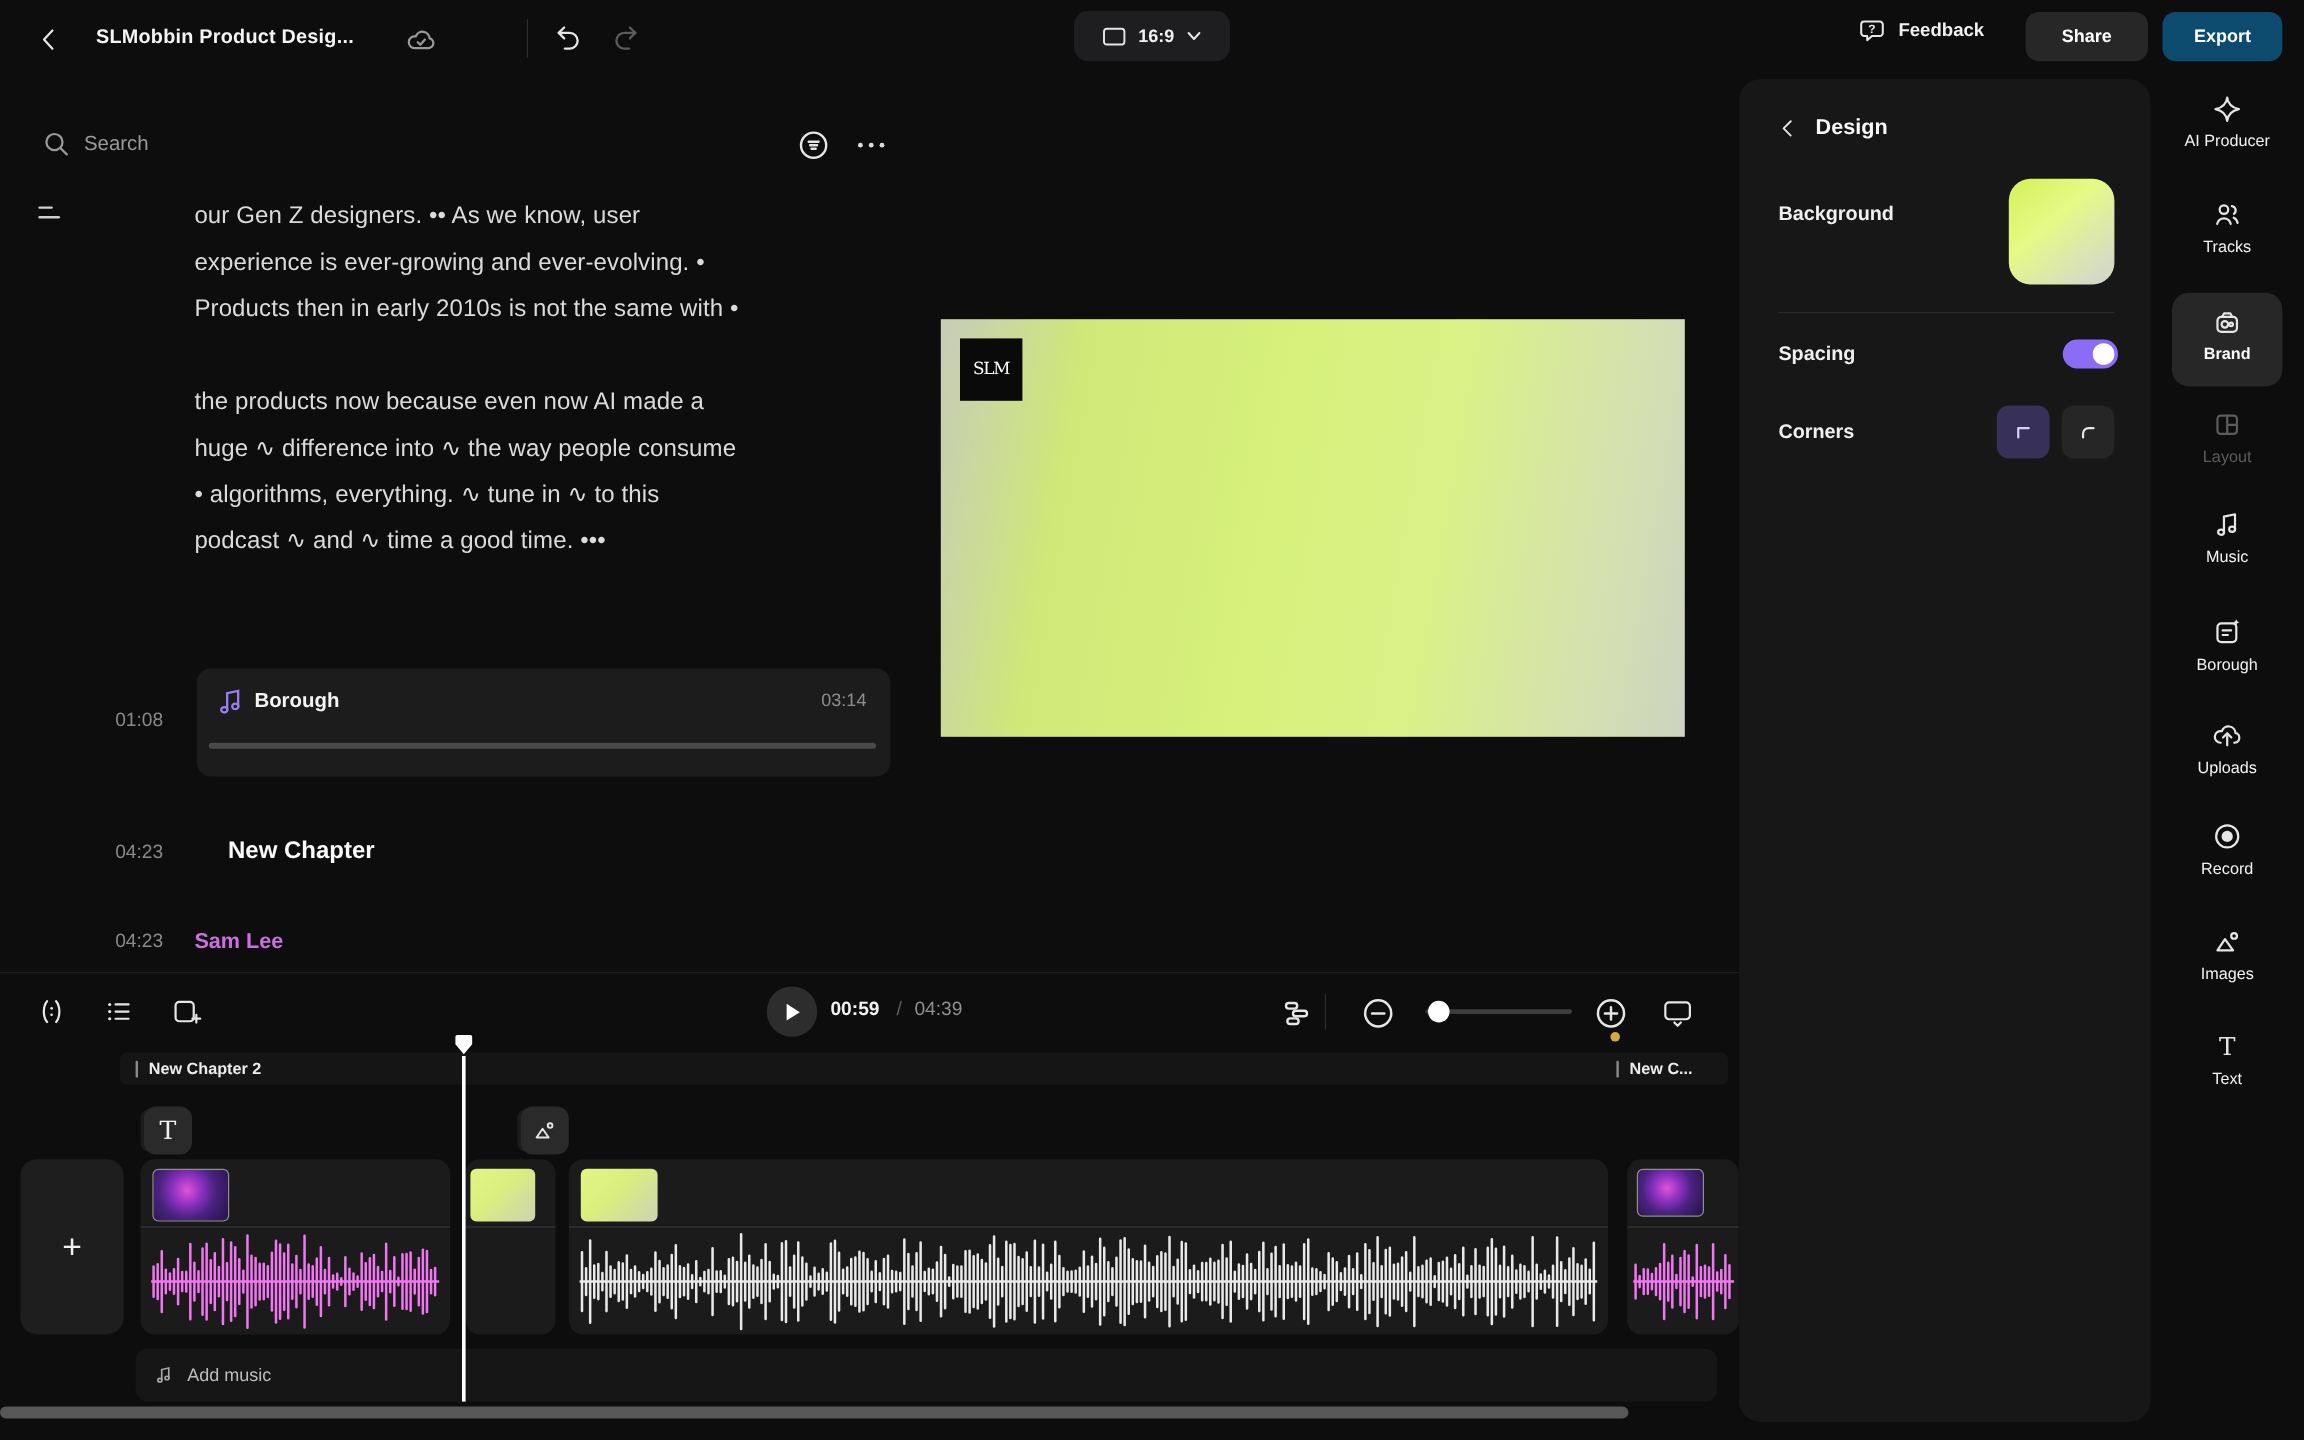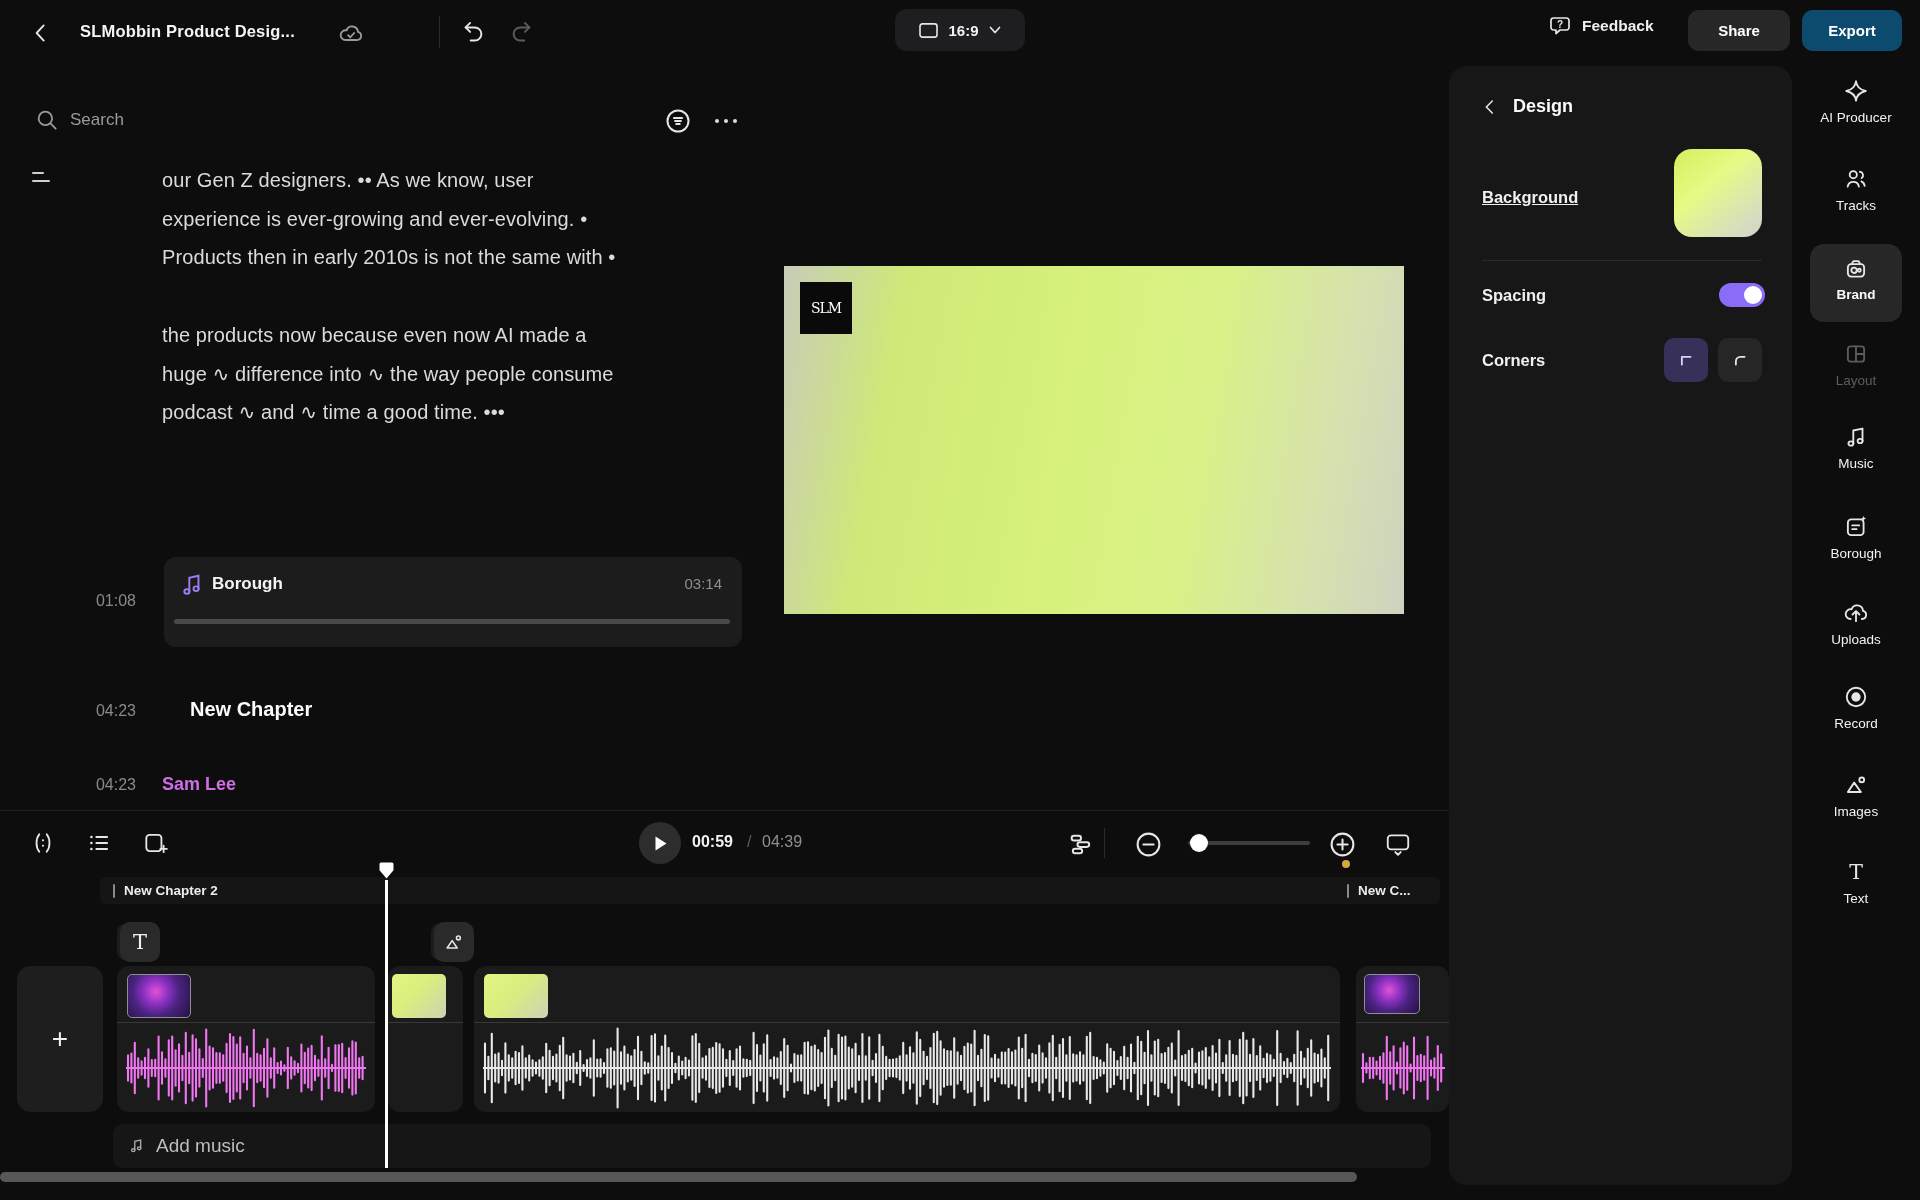--- a/index.html
+++ b/index.html
@@ -72,21 +72,21 @@
   .clip .divider { position:absolute; left:0; top:56px; width:100%; height:1px; background:#383838; }
   .thumb { position:absolute; top:8px; border-radius:5px; }
   .thumb-purple { background:radial-gradient(circle at 45% 40%, #e152d8 0%, #8a30c0 30%, #4a2380 55%, #241244 100%);
                   border:1px solid #8f8f8f; }
   .thumb-lime { background:linear-gradient(135deg,#e3f684 0%,#d9ee7e 45%,#ccd2b4 100%); }
   .wave { position:absolute; top:60px; height:84px; }
   .add-clip { position:absolute; left:17px; top:966px; width:86px; height:146px; background:#1e1e1e; border-radius:14px;
               display:flex; align-items:center; justify-content:center; font-size:28px; font-weight:300; color:#f0f0f0; cursor:pointer; }
   .add-music { position:absolute; left:113px; top:1124px; width:1318px; height:44px; background:#161616; border-radius:10px;
                display:flex; align-items:center; gap:11px; padding-left:15px; cursor:pointer; }
-  .add-music span { font-size:19px; color:#bdbdbd; }
+  .add-music span { font-size:15px; color:#bdbdbd; }
   .playhead-line { position:absolute; left:385px; top:880px; width:2.5px; height:288px; background:#fff; z-index:6; }
   .playhead-pin  { position:absolute; left:379px; top:862px; z-index:7; cursor:grab; }
   .hscrollbar { position:absolute; left:0; top:1172px; width:1357px; height:10px; background:#575757; border-radius:5px; cursor:pointer; }
 
   
   .panel { position:absolute; left:1449px; top:66px; width:343px; height:1119px; background:#171717; border-radius:18px; }
   .panel-title { position:absolute; left:64px; top:30px; font-size:18px; font-weight:700; color:#fafafa; }
   .panel-label { position:absolute; left:33px; font-size:16.5px; font-weight:600; color:#f0f0f0; }
   .swatch { position:absolute; left:225px; top:83px; width:88px; height:88px; border-radius:18px; cursor:pointer;
             background:linear-gradient(140deg,#d8f266 10%,#e6fa86 40%,#d6dcc2 85%,#cfd4c6 100%); }
@@ -191,20 +191,21 @@
   </div>
 
 <div class="para" style="top:161px;">
   <div>our Gen Z designers. •• As we know, user</div>
   <div>experience is ever-growing and ever-evolving. •</div>
   <div>Products then in early 2010s is not the same with •</div>
 </div>
 <div class="para" style="top:316px;">
   <div>the products now because even now AI made a</div>
   <div>huge ∿ difference into ∿ the way people consume</div>
+  <div>• algorithms, everything. ∿ tune in ∿ to this</div>
   <div>podcast ∿ and ∿ time a good time. •••</div>
 </div>
 
 <div class="ts" style="top:592px;">01:08</div>
 <div class="music-card">
   <span class="abs" style="left:15px;top:14px;">
     <svg width="26" height="28" viewBox="0 0 24 26">
         <path d="M9.5 19V6.2L18 4.4v12" stroke="#9d7bf0" stroke-width="1.8" fill="none" stroke-linecap="round"></path>
         <ellipse cx="7.3" cy="19" rx="2.4" ry="2.1" stroke="#9d7bf0" stroke-width="1.8" fill="none"></ellipse>
         <ellipse cx="15.8" cy="16.4" rx="2.4" ry="2.1" stroke="#9d7bf0" stroke-width="1.8" fill="none"></ellipse>
@@ -357,21 +358,21 @@
 <div class="hscrollbar"></div>
 
 <div class="panel">
   <span class="abs" style="left:30px;top:30px;">
     <svg width="22" height="22" viewBox="0 0 24 24">
         <path class="ic" d="M14.5 5.5 8 12l6.5 6.5"></path>
       </svg>
   </span>
   <div class="panel-title">Design</div>
 
-  <div class="panel-label" style="top:122px;text-decoration:underline;">Background</div>
+  <div class="panel-label" style="top:103px;">Background</div>
   <div class="swatch"></div>
 
   <div class="hdiv"></div>
 
   <div class="panel-label" style="top:220px;">Spacing</div>
   <div class="toggle" style="background: rgb(139, 108, 247);">
     <div class="knob"></div>
   </div>
 
   <div class="panel-label" style="top:285px;">Corners</div>

